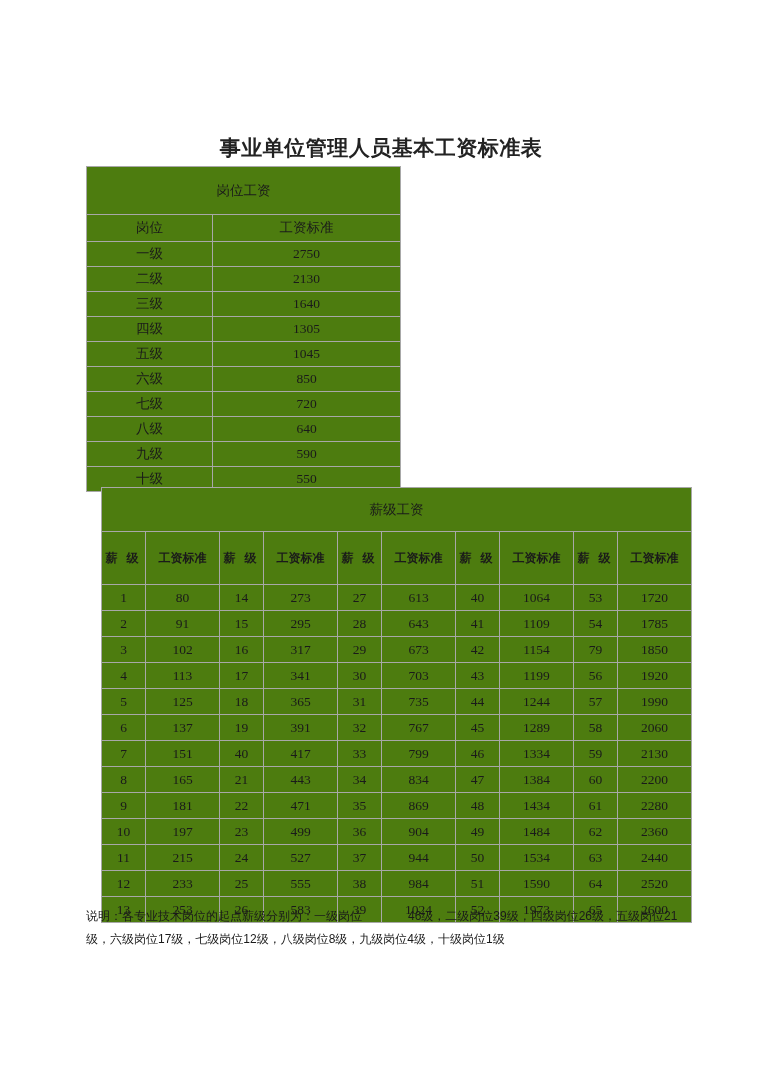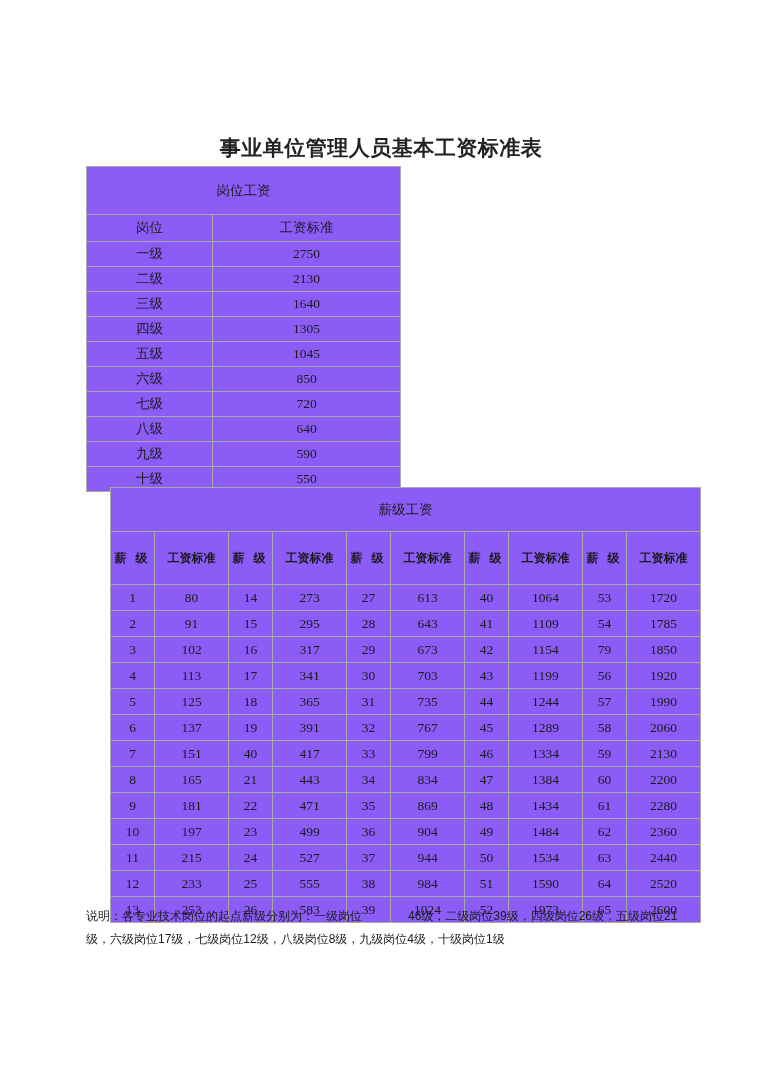--- a/index.html
+++ b/index.html
@@ -36,21 +36,21 @@
     letter-spacing: 0.5px;
     color: #222;
     font-family: "Liberation Serif", "DejaVu Serif", serif;
     margin-top: 28px;
   }
 
   
   table.grid {
     border-collapse: collapse;
     table-layout: fixed;
-    background: #8b5cf6;
+    background: #4d7c0f;
   }
   table.grid td {
     border: 1px solid #a8a8a8;
     text-align: center;
     vertical-align: middle;
     font-size: 13.5px;
     color: #1a1a1a;
     padding: 0;
     font-family: "Liberation Serif", "DejaVu Serif", serif;
   }
@@ -68,21 +68,21 @@
     font-size: 13.5px;
   }
   .table-post .hdr { height: 26px; }
   .col-post-name { width: 126px; }
   .col-post-val  { width: 188px; }
 
   
   .table-salary {
     position: absolute;
     top: 487px;
-    left: 110px;
+    left: 101px;
     width: 590px;
   }
   .table-salary td { height: 25px; }
   .table-salary .band {
     height: 43px;
     font-size: 13.5px;
   }
   .table-salary .hdr {
     height: 52px;
     font-size: 12px;

